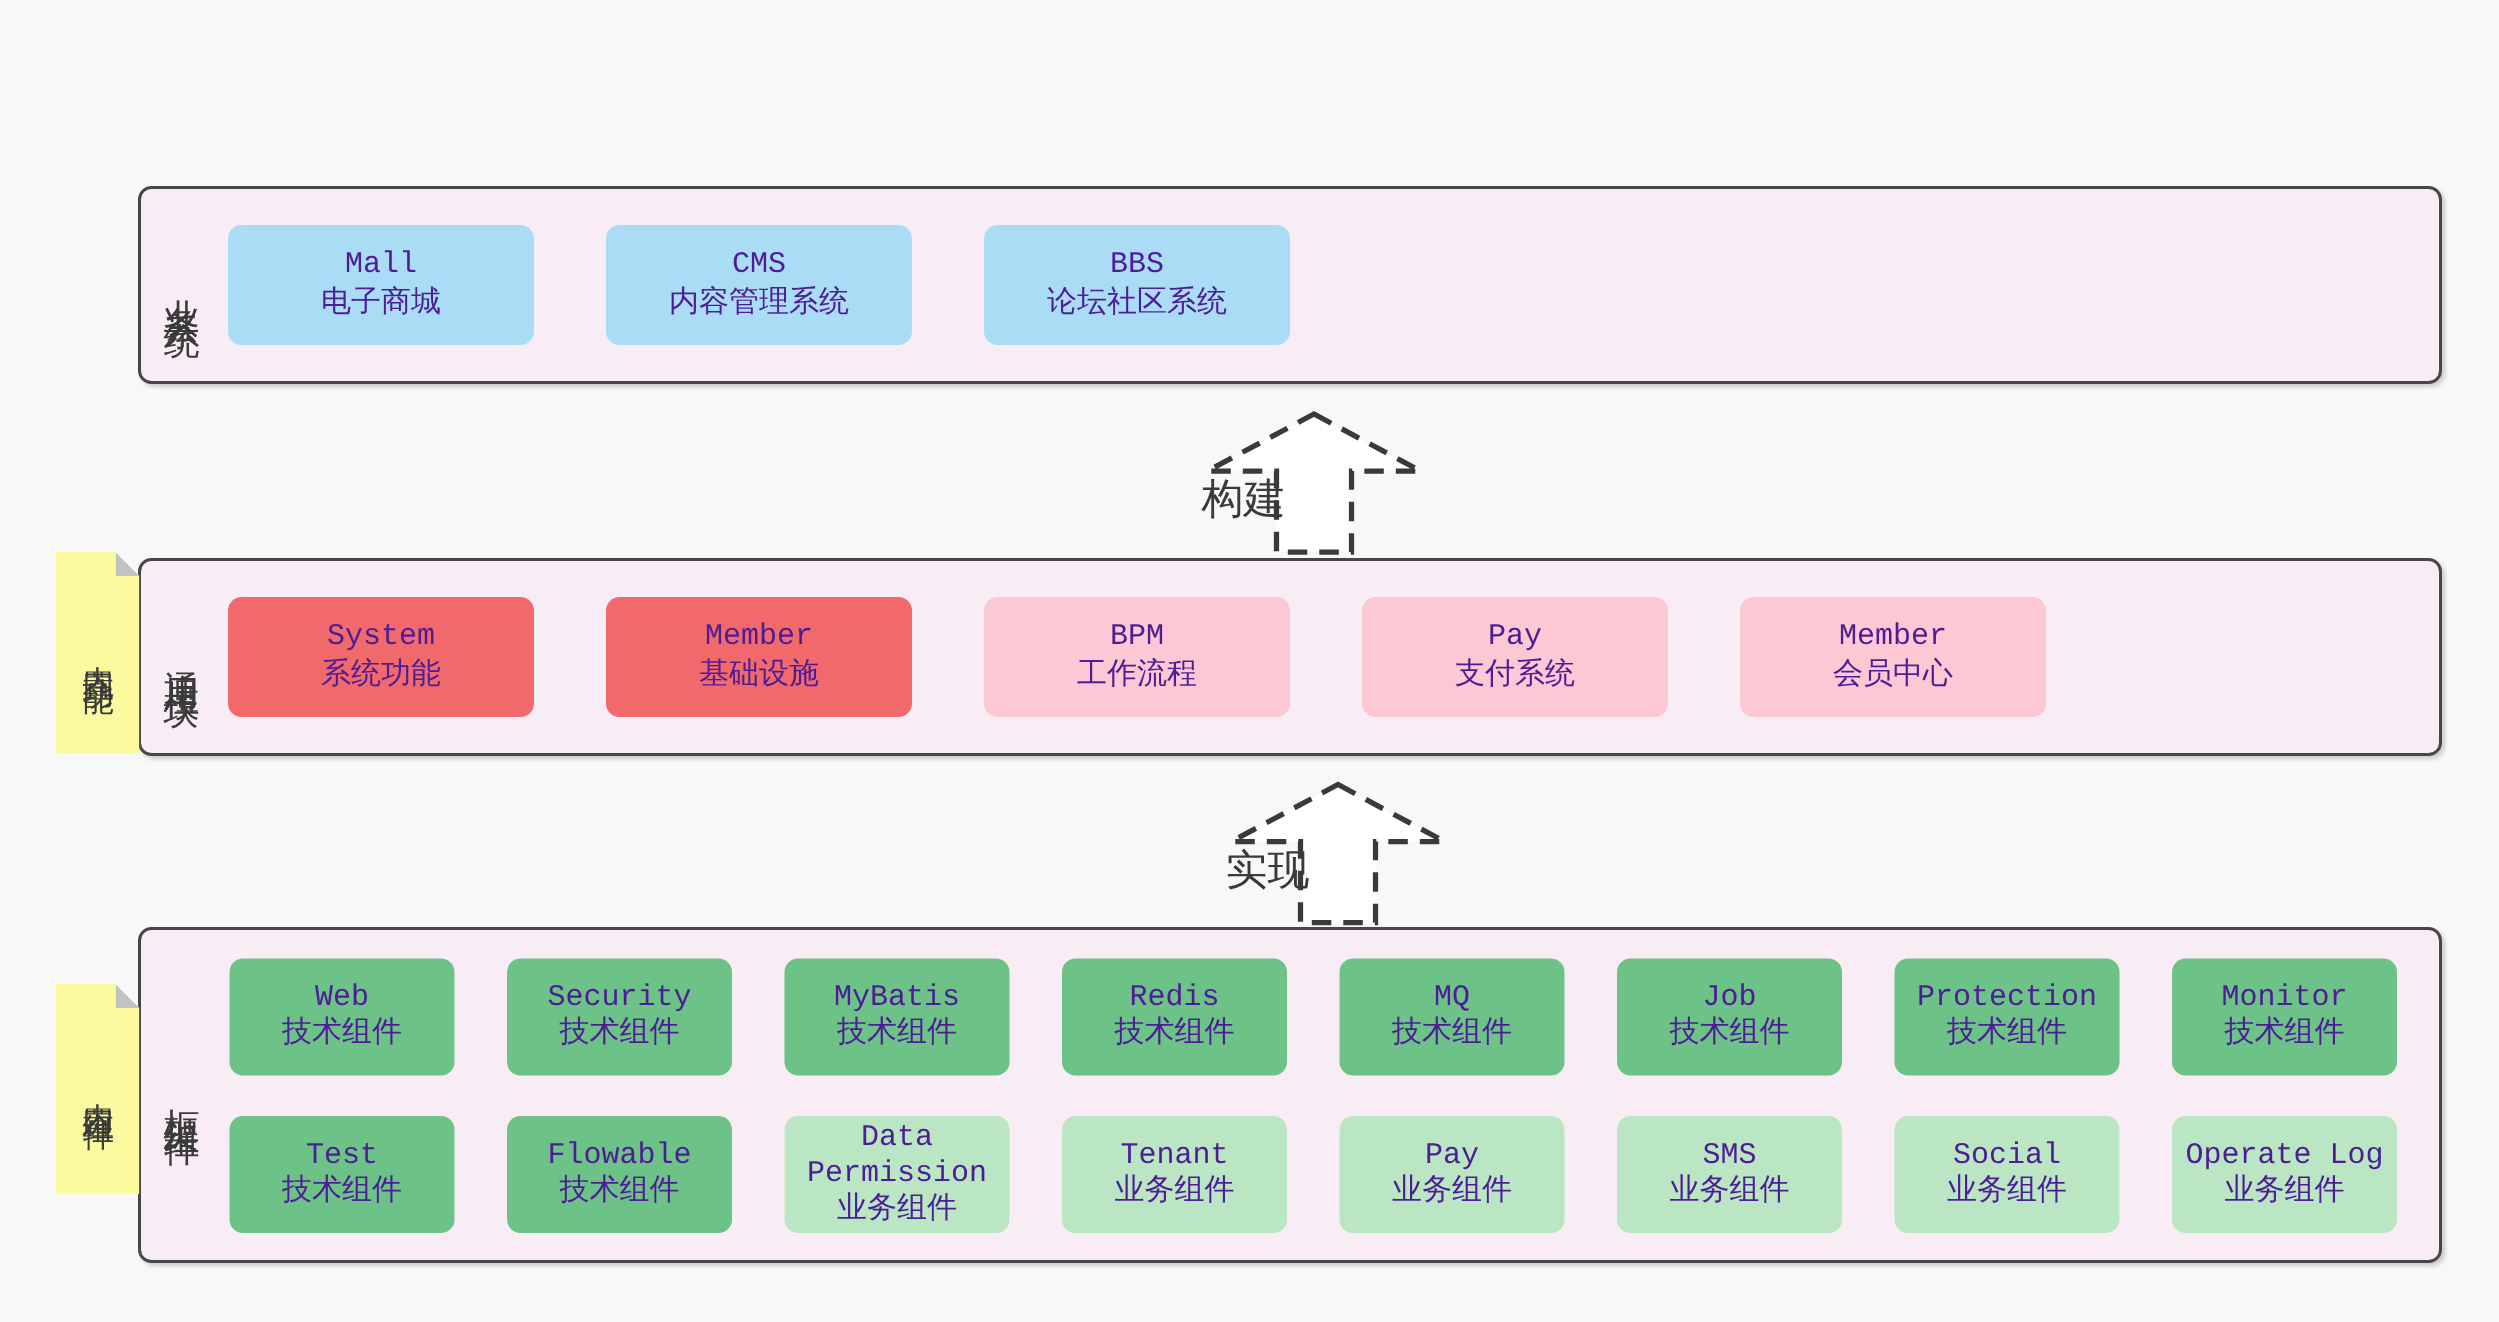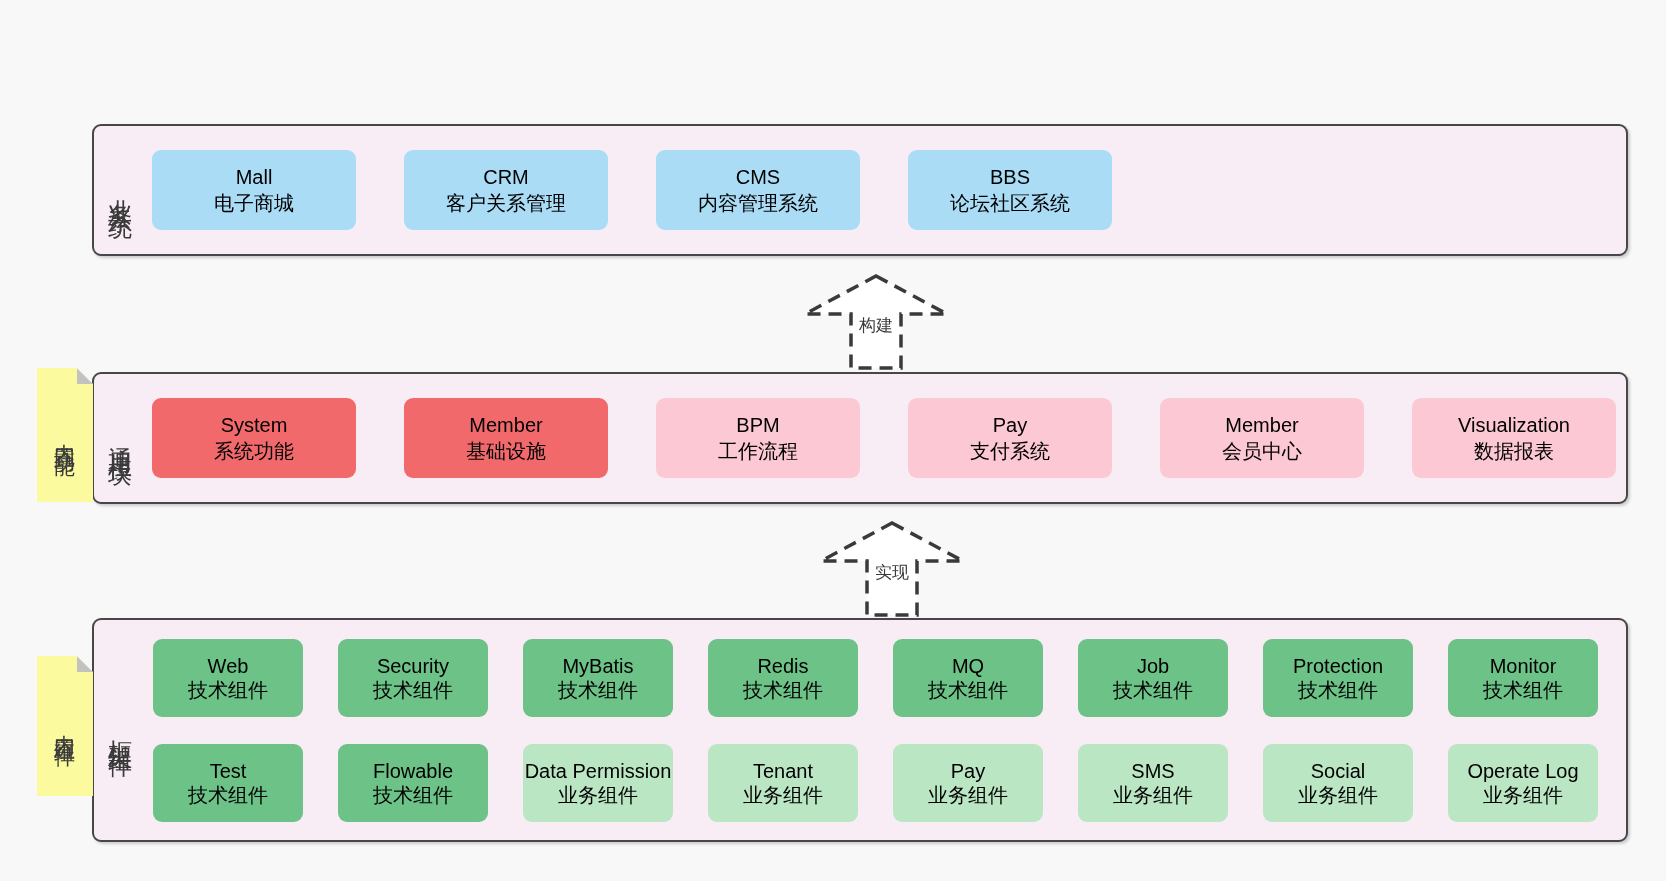--- a/index.html
+++ b/index.html
@@ -22,21 +22,21 @@
     writing-mode:vertical-rl;text-orientation:upright;
     font-size:24px;letter-spacing:5px;line-height:1;color:#3a3a3a;white-space:nowrap;
   }
   .boxes6{
     position:absolute;left:58px;top:0;bottom:0;right:6px;
     display:flex;align-items:center;gap:48px;
   }
   .box{
     box-sizing:border-box;border-radius:9px;flex:none;
     display:flex;flex-direction:column;justify-content:center;align-items:center;
-    text-align:center;font-size:20px;line-height:26px;color:#000000;
+    text-align:center;font-size:20px;line-height:26px;color:#4c1d95;font-family:Liberation Mono, monospace;
   }
   .box.wide{width:204px;height:80px;}
   .box.small{width:150px;height:78px;line-height:24px;}
   .rows8{
     position:absolute;left:59px;top:0;bottom:0;right:6px;
     display:flex;flex-direction:column;justify-content:center;gap:27px;
   }
   .row8{display:flex;gap:35px;}
   .c-blue{background:#aadcf6;}
   .c-red{background:#f2696c;align-items:center;}
@@ -57,39 +57,35 @@
   }
   .sticky-text{
     writing-mode:vertical-rl;text-orientation:upright;
     font-size:21px;letter-spacing:4px;line-height:1;color:#3a3a3a;white-space:nowrap;
   }
   .arrow{position:absolute;width:150px;height:100px;}
   #arrow-build{left:801px;top:272px;}
   #arrow-implement{left:817px;top:519px;}
   .arrow svg{position:absolute;left:0;top:0;}
   .arrow-label{
-    position:absolute;left:0;right:0;top:42px;text-align:center;
-    font-size:17px;color:#3a3a3a;
+    position:absolute;left:0;right:0;top:42px;text-align:left;
+    font-size:28px;color:#3a3a3a;
   }
 </style>
 </head>
 <body>
 
 <div class="band" id="band-business">
   <div class="band-label">业务系统</div>
   <div class="boxes6">
     <div class="box wide c-blue">
       <span>Mall</span>
       <span>电子商城</span>
     </div>
     <div class="box wide c-blue">
-      <span>CRM</span>
-      <span>客户关系管理</span>
-    </div>
-    <div class="box wide c-blue">
       <span>CMS</span>
       <span>内容管理系统</span>
     </div>
     <div class="box wide c-blue">
       <span>BBS</span>
       <span>论坛社区系统</span>
     </div>
   </div>
 </div>
 
@@ -121,24 +117,20 @@
       <span>工作流程</span>
     </div>
     <div class="box wide c-pink">
       <span>Pay</span>
       <span>支付系统</span>
     </div>
     <div class="box wide c-pink">
       <span>Member</span>
       <span>会员中心</span>
     </div>
-    <div class="box wide c-pink">
-      <span>Visualization</span>
-      <span>数据报表</span>
-    </div>
   </div>
 </div>
 
 <div class="arrow" id="arrow-implement">
   <svg width="150" height="100" viewBox="0 0 150 100">
     <polygon points="75,4 146,42 100,42 100,96 50,96 50,42 4,42" fill="#ffffff" stroke="#3a3a3a" stroke-width="3.5" stroke-dasharray="13 8" stroke-linejoin="miter"></polygon>
   </svg>
   <div class="arrow-label">实现</div>
 </div>
 

